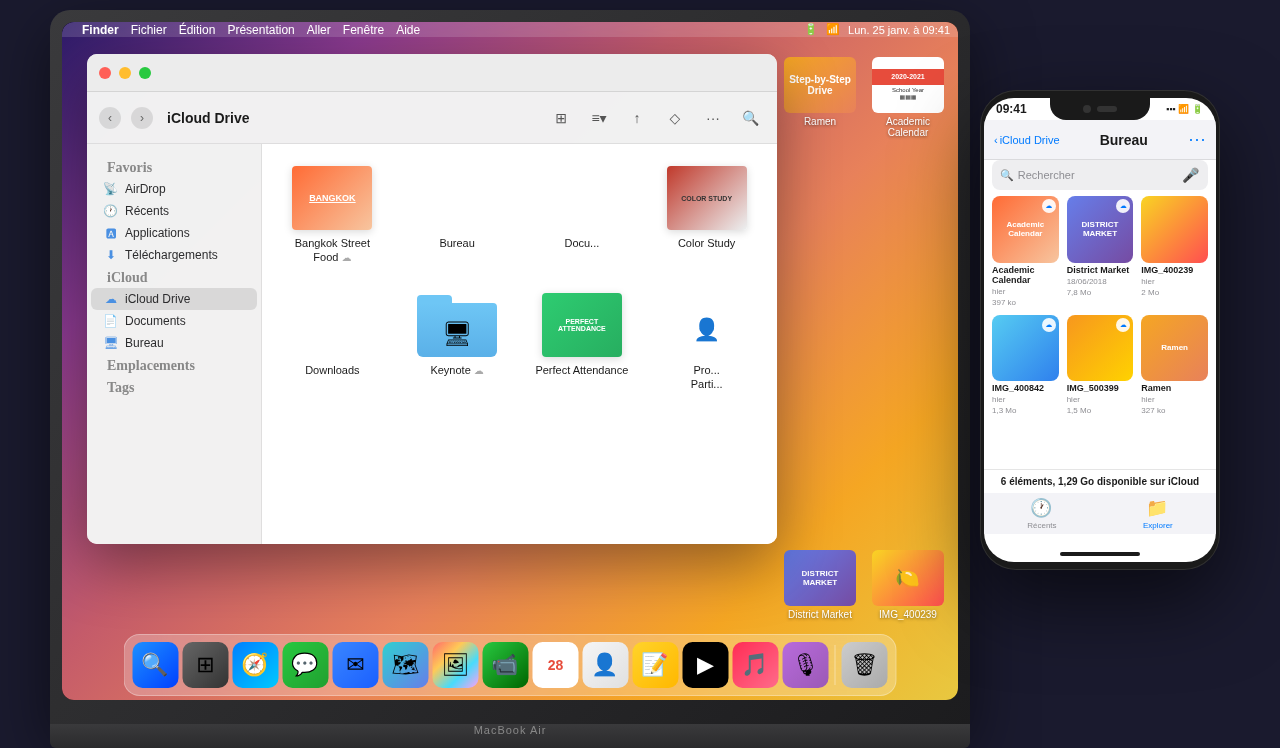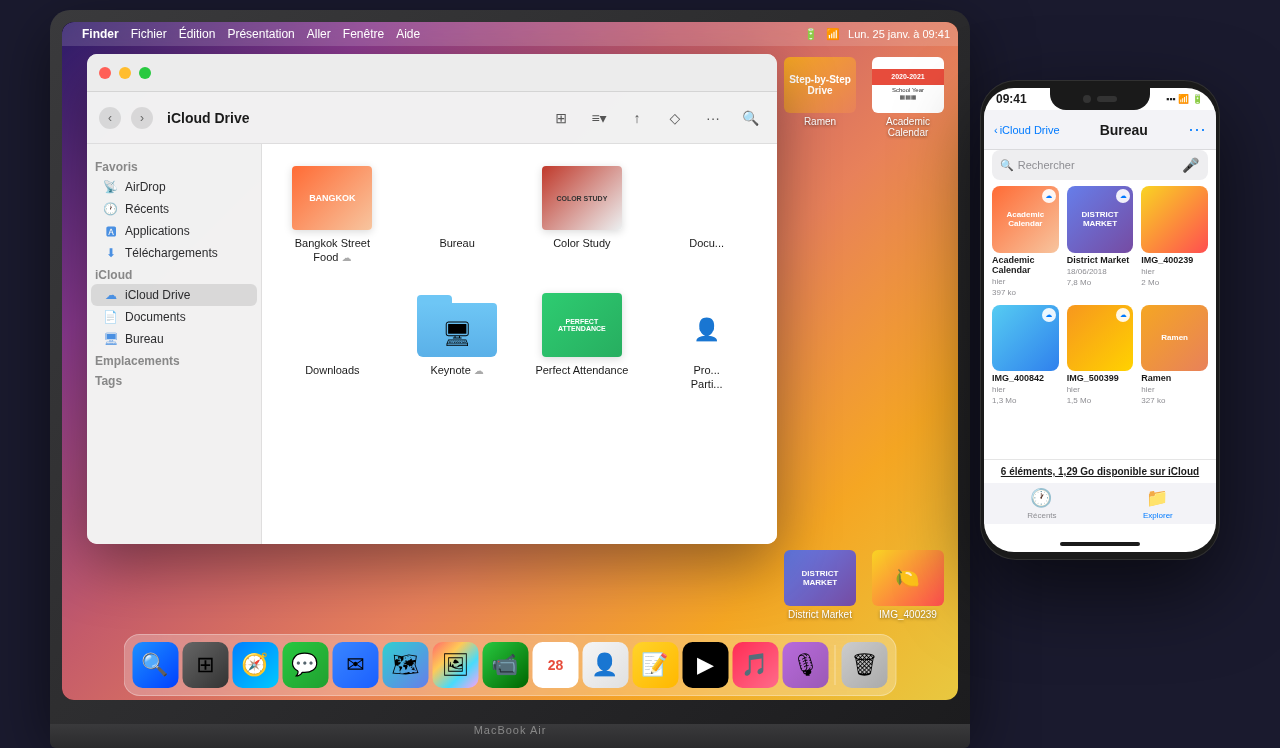--- a/index.html
+++ b/index.html
@@ -47,21 +47,21 @@
         #f5a623 80%, 
         #e8c840 100%);
     }
 
     
     .menubar {
       position: absolute;
       top: 0;
       left: 0;
       right: 0;
-      height: 24px;
+      height: 15px;
       background: rgba(255,255,255,0.15);
       backdrop-filter: blur(20px);
       display: flex;
       align-items: center;
       padding: 0 8px;
       z-index: 100;
     }
     .menubar-left {
       display: flex;
       align-items: center;
@@ -282,26 +282,27 @@
     
     .sidebar {
       width: 175px;
       background: rgba(240,240,240,0.85);
       border-right: 1px solid rgba(0,0,0,0.08);
       padding: 12px 0;
       overflow-y: auto;
       flex-shrink: 0;
     }
     .sidebar-section-label {
-      font-size: 12px;
+      font-size: 14px;
       font-weight: 700;
       color: #888;
-      padding: 4px 8px 2px;
+      padding: 4px 20px 2px;
       text-transform: none;
       letter-spacing: 0;
+      font-family: Liberation Serif, serif;
     }
     .sidebar-item {
       display: flex;
       align-items: center;
       padding: 3px 12px;
       gap: 6px;
       font-size: 12px;
       color: #2c2c2e;
       cursor: pointer;
       border-radius: 6px;
@@ -378,20 +379,21 @@
     .bangkok-thumb {
       background: linear-gradient(135deg, #ff6b35, #f7c59f);
       display: flex;
       align-items: center;
       justify-content: center;
       height: 100%;
       font-size: 9px;
       color: white;
       font-weight: 700;
       text-align: center;
+      text-decoration: underline;
     }
     .color-study-thumb {
       background: linear-gradient(135deg, #c0392b, #ecf0f1);
       display: flex;
       align-items: center;
       justify-content: center;
       height: 100%;
       font-size: 7px;
       color: #333;
       font-weight: 600;
@@ -480,21 +482,21 @@
     .di-notes { background: linear-gradient(135deg, #ffd32a, #ffb800); }
     .di-appletv { background: #000; }
     .di-music { background: linear-gradient(135deg, #ff2d55, #ff6b8a); }
     .di-podcasts { background: linear-gradient(135deg, #b86bdc, #9b59b6); }
     .di-trash { background: linear-gradient(135deg, #ccc, #aaa); }
 
     
     .iphone {
       position: absolute;
       right: 60px;
-      top: 80px;
+      top: 90px;
       width: 240px;
       height: 480px;
       background: #1a1a1a;
       border-radius: 36px;
       box-shadow: 0 30px 80px rgba(0,0,0,0.6), inset 0 0 0 1px rgba(255,255,255,0.1);
       z-index: 80;
     }
     .iphone-screen {
       position: absolute;
       top: 8px;
@@ -683,21 +685,20 @@
       left: 0;
       right: 0;
       border-top: 1px solid rgba(0,0,0,0.1);
     }
     .iphone-footer-info {
       padding: 6px 10px;
       font-size: 10px;
       font-weight: 600;
       color: #1a1a1a;
       text-align: center;
-      text-decoration: underline;
     }
     .iphone-tab-bar {
       display: flex;
       justify-content: space-around;
       padding: 4px 0;
       background: rgba(242,242,247,0.95);
     }
     .iphone-tab {
       display: flex;
       flex-direction: column;
@@ -866,32 +867,32 @@
 
             <div class="file-item">
               <div class="folder-icon">
                 <div class="folder-tab folder-blue"></div>
                 <div class="folder-body folder-blue"></div>
               </div>
               <span class="file-name">Bureau</span>
             </div>
 
             <div class="file-item">
-              <div class="file-thumbnail">
-                <div class="color-study-thumb">COLOR STUDY</div>
-              </div>
-              <span class="file-name">Color Study</span>
-            </div>
-
-            <div class="file-item">
               <div class="folder-icon">
                 <div class="folder-tab folder-light"></div>
                 <div class="folder-body folder-light"></div>
               </div>
               <span class="file-name">Docu...</span>
+            </div>
+
+            <div class="file-item">
+              <div class="file-thumbnail">
+                <div class="color-study-thumb">COLOR STUDY</div>
+              </div>
+              <span class="file-name">Color Study</span>
             </div>
 
             <div class="file-item">
               <div class="folder-icon">
                 <div class="folder-tab folder-blue"></div>
                 <div class="folder-body folder-blue"></div>
               </div>
               <span class="file-name">Downloads</span>
             </div>
 

